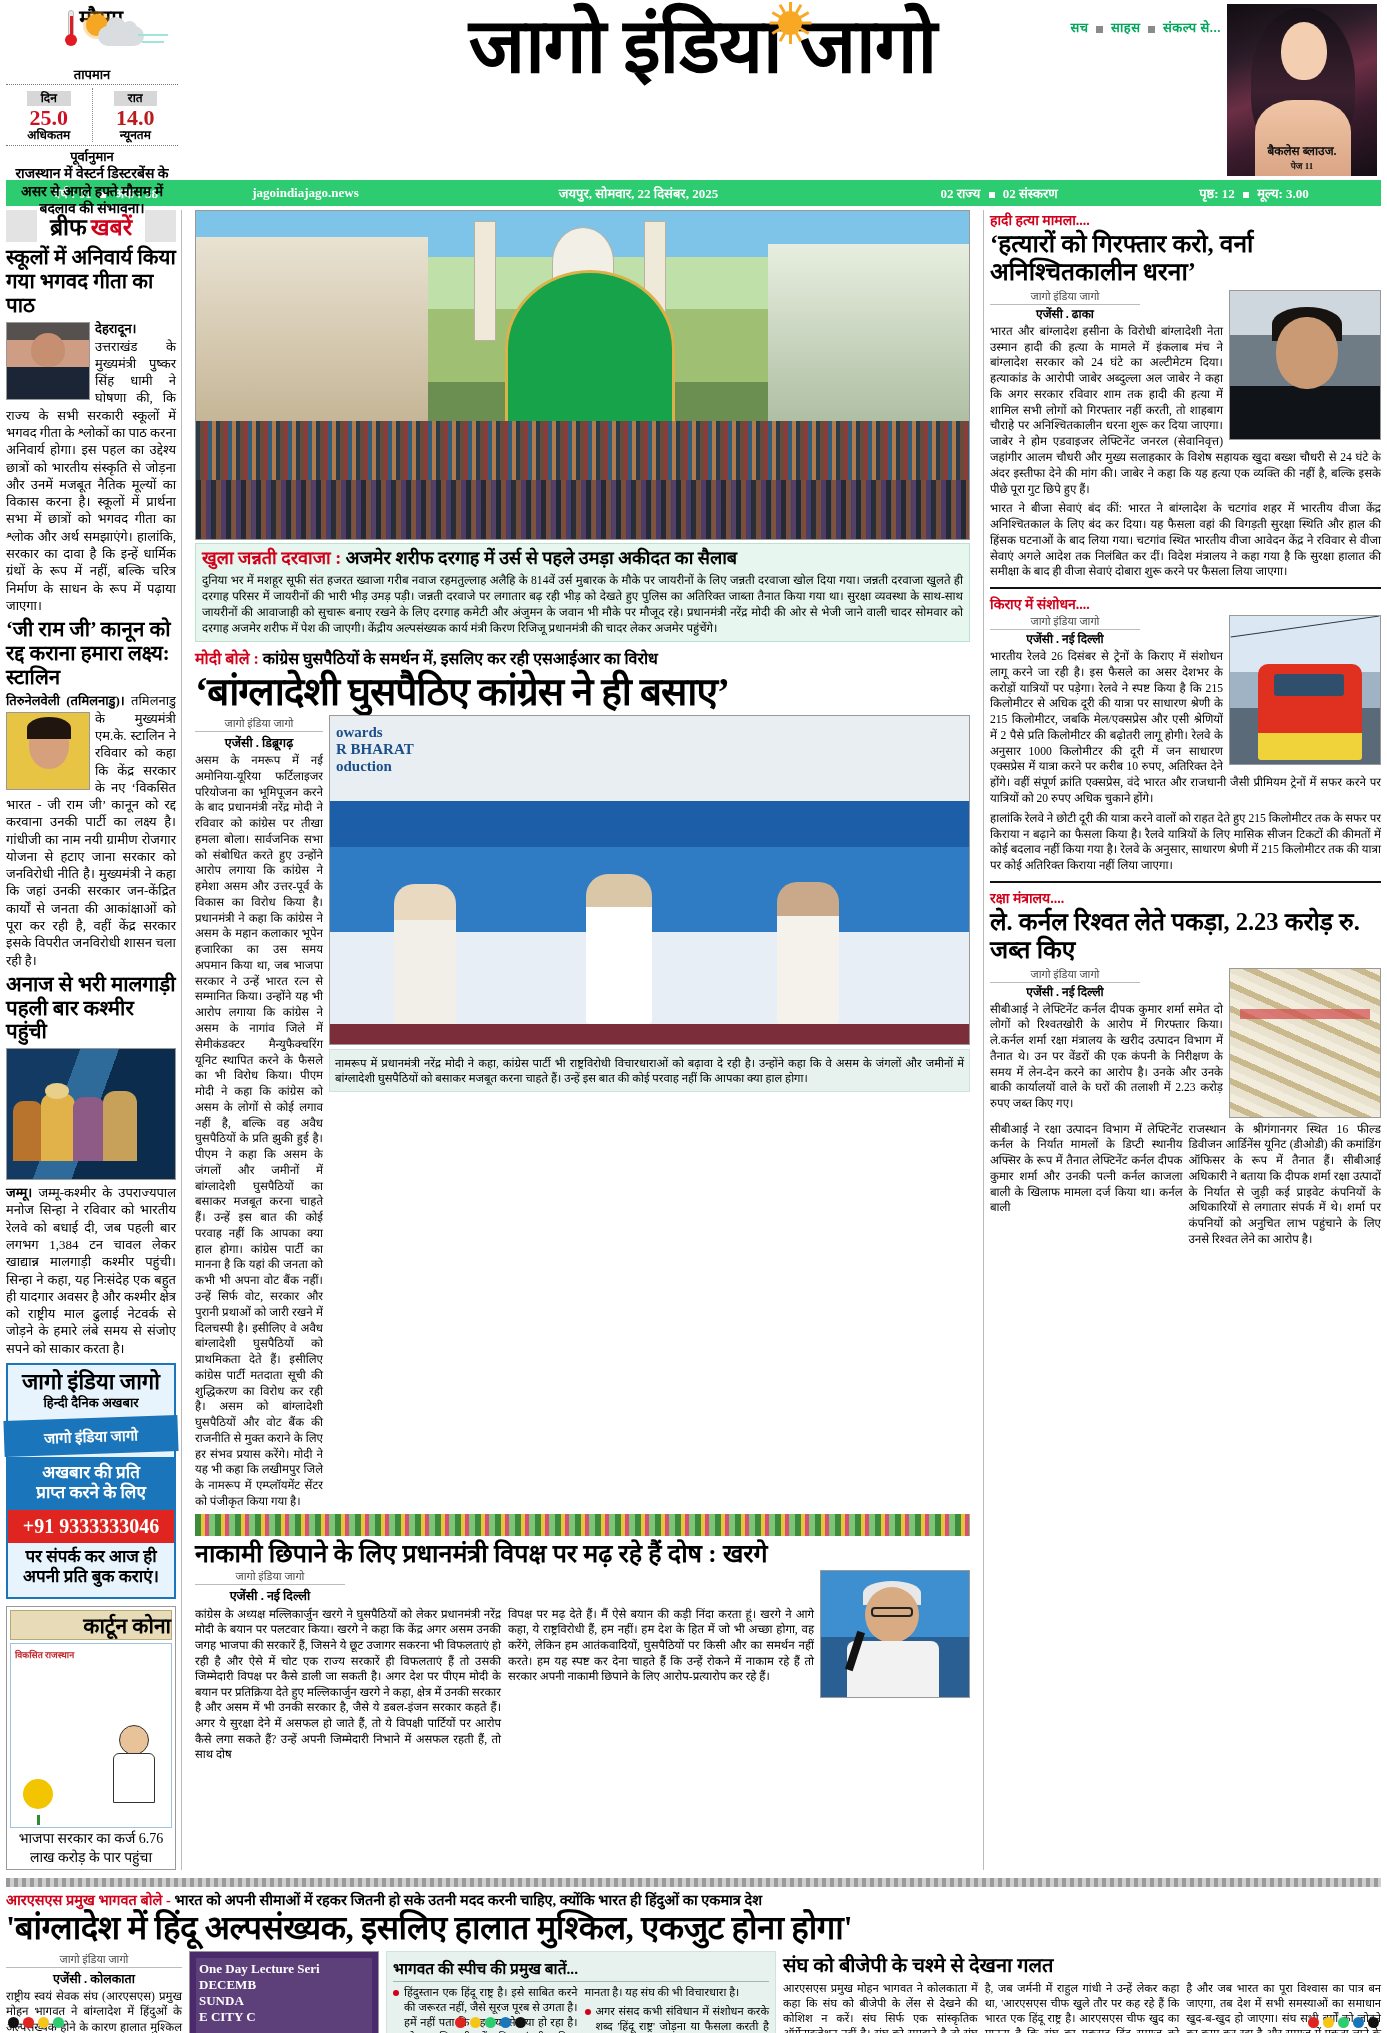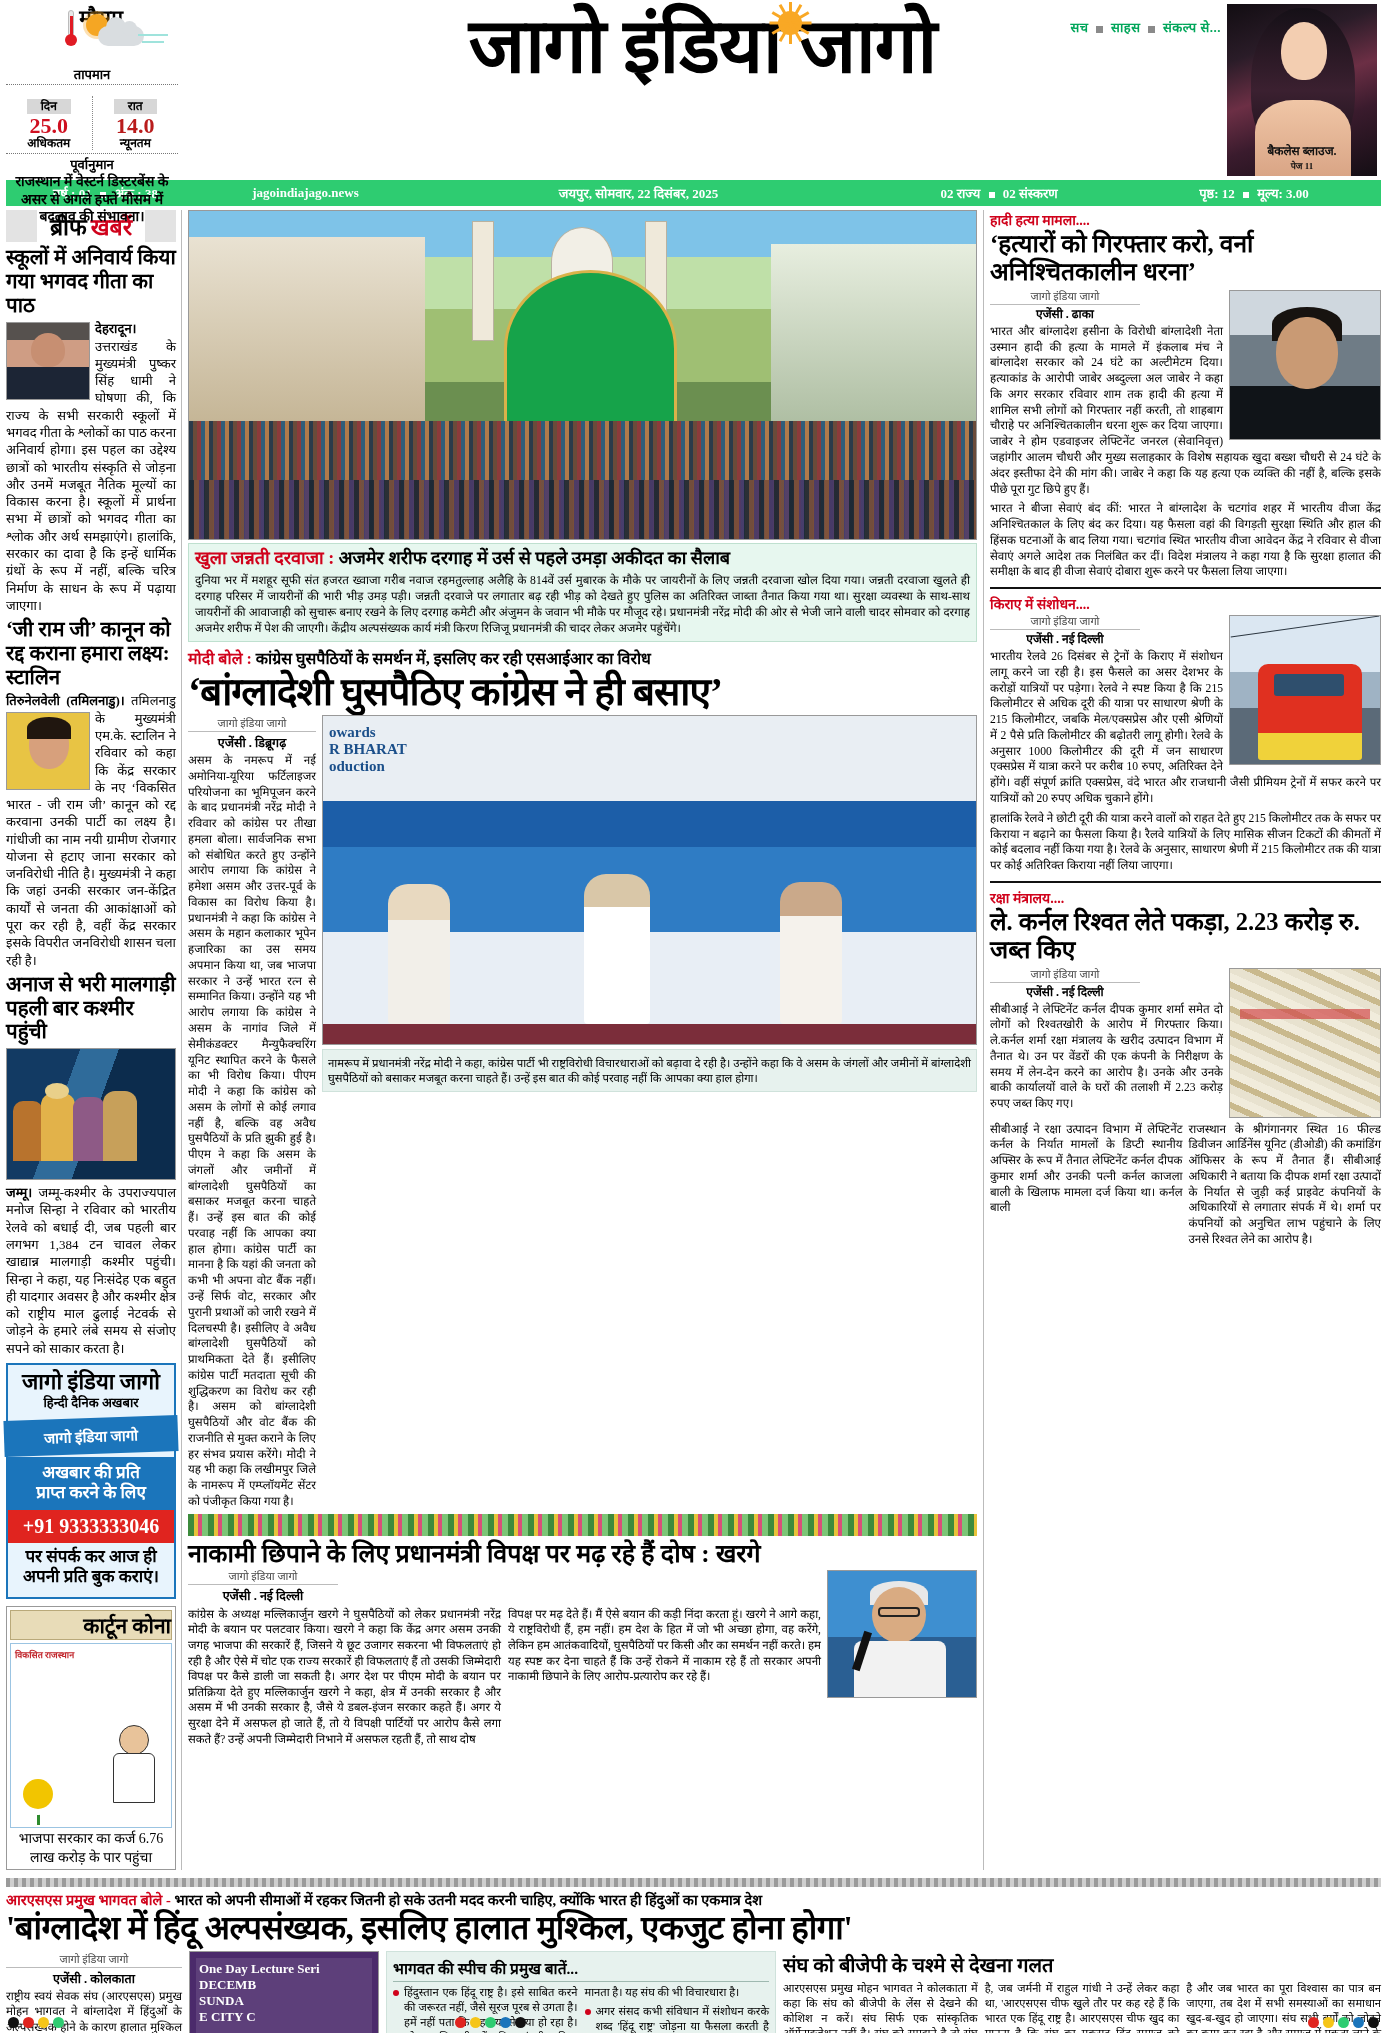--- a/index.html
+++ b/index.html
@@ -22,21 +22,21 @@
   .wx-thermo .merc{position:absolute;left:6px;top:6px;width:3px;height:22px;background:#e01b24;}
   .wx-thermo .bulb{position:absolute;left:1px;top:24px;width:12px;height:12px;border-radius:50%;background:#e01b24;}
   .wx-sun{position:absolute;left:80px;top:10px;width:22px;height:22px;border-radius:50%;background:#f5a623;box-shadow:0 0 0 3px rgba(245,166,35,.35);}
   .wx-cloud{position:absolute;left:92px;top:22px;width:46px;height:20px;background:#d9dde0;border-radius:12px;}
   .wx-cloud:before{content:"";position:absolute;left:8px;top:-9px;width:20px;height:20px;border-radius:50%;background:#d9dde0;}
   .wx-cloud:after{content:"";position:absolute;left:24px;top:-5px;width:15px;height:15px;border-radius:50%;background:#d9dde0;}
   .wx-wind{position:absolute;left:132px;top:30px;width:30px;height:2px;background:#9fe3dc;}
   .wx-wind2{position:absolute;left:136px;top:37px;width:22px;height:2px;background:#9fe3dc;}
 
   .wx-sub{font-size:13px;font-weight:bold;margin-top:36px;border-bottom:1px dotted #777;padding-bottom:1px;}
-  .wx-grid{display:flex;margin-top:11px;}
+  .wx-grid{display:flex;margin-top:3px;}
   .wx-col{flex:1;position:relative;}
   .wx-col:first-child{border-right:1px dotted #888;}
   .wx-lbl{font-size:12px;font-weight:bold;background:#d7d7d7;display:inline-block;padding:0 14px;line-height:15px;}
   .wx-val{font-size:22px;font-weight:bold;line-height:1.05;}
   .wx-val.day{color:#cf1020;}
   .wx-val.night{color:#b91c1c;}
   .wx-cap{font-size:12px;font-weight:bold;line-height:1.1;}
   .wx-fc-t{font-size:13px;font-weight:bold;border-top:1px dotted #777;margin-top:3px;padding-top:1px;}
   .wx-fc{font-size:14px;line-height:1.25;padding:0 2px;font-weight:bold;}
 
@@ -66,21 +66,21 @@
      padding:0 12px;margin:2px 6px 4px 6px;}
   .infobar .cell{white-space:nowrap;}
   .infobar .sq{display:inline-block;width:6px;height:6px;background:#fff;margin:0 5px;vertical-align:middle;}
   .ib1{width:175px;text-align:center;}
   .ib2{width:225px;text-align:center;}
   .ib3{flex:1;text-align:center;}
   .ib4{width:280px;text-align:center;}
   .ib5{width:230px;text-align:center;}
 
   
-  .content{display:flex;padding:0 6px;gap:6px;}
+  .content{display:flex;padding:0 6px;gap:13px;}
   .col-left{width:176px;flex:0 0 176px;border-right:1px solid #bbb;padding-right:5px;}
   .col-mid{flex:1;}
   .col-right{width:398px;flex:0 0 398px;border-left:1px solid #bbb;padding-left:6px;}
 
   
   .brief-hd{text-align:center;margin-bottom:4px;background:linear-gradient(90deg,#e3e3e3 0 18%,#fff 18% 82%,#e3e3e3 82% 100%);}
   .brief-hd .b1{font-size:23px;font-weight:bold;}
   .brief-hd .b2{font-size:23px;font-weight:bold;color:#d0021b;}
   .lhead{font-size:20.5px;font-weight:bold;line-height:1.16;margin:4px 0 3px;}
   .dline{font-size:13px;font-weight:bold;}

